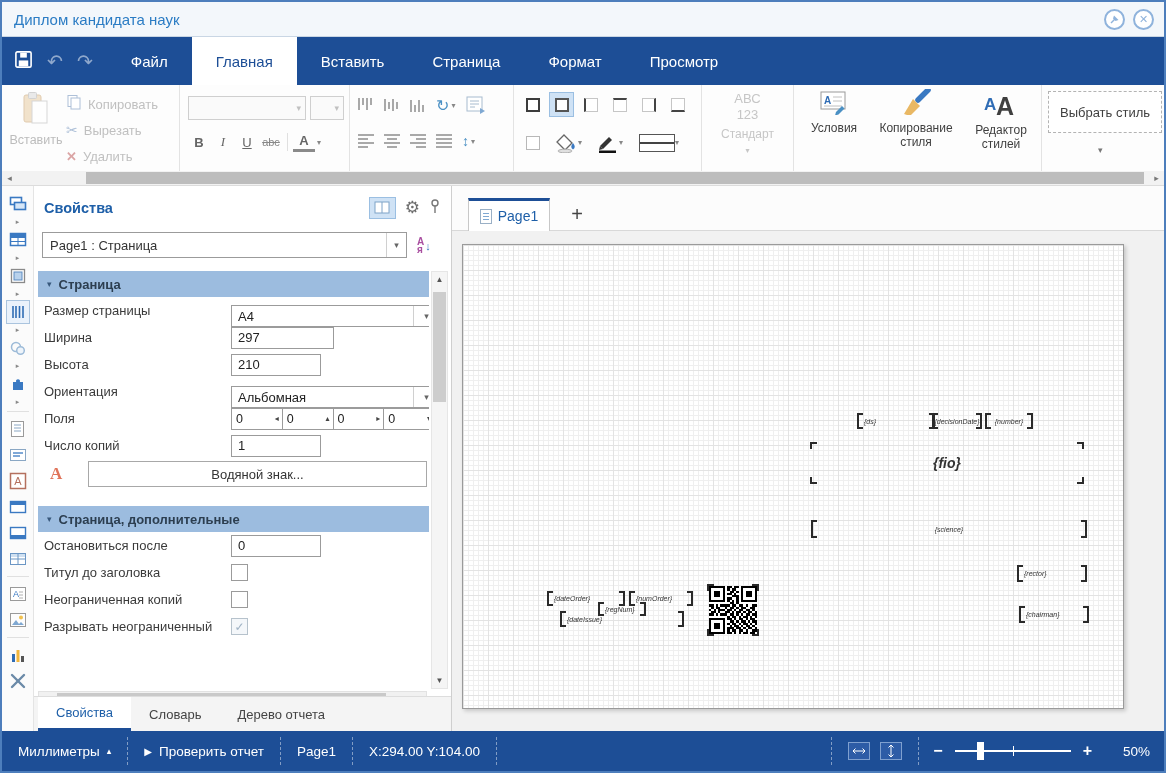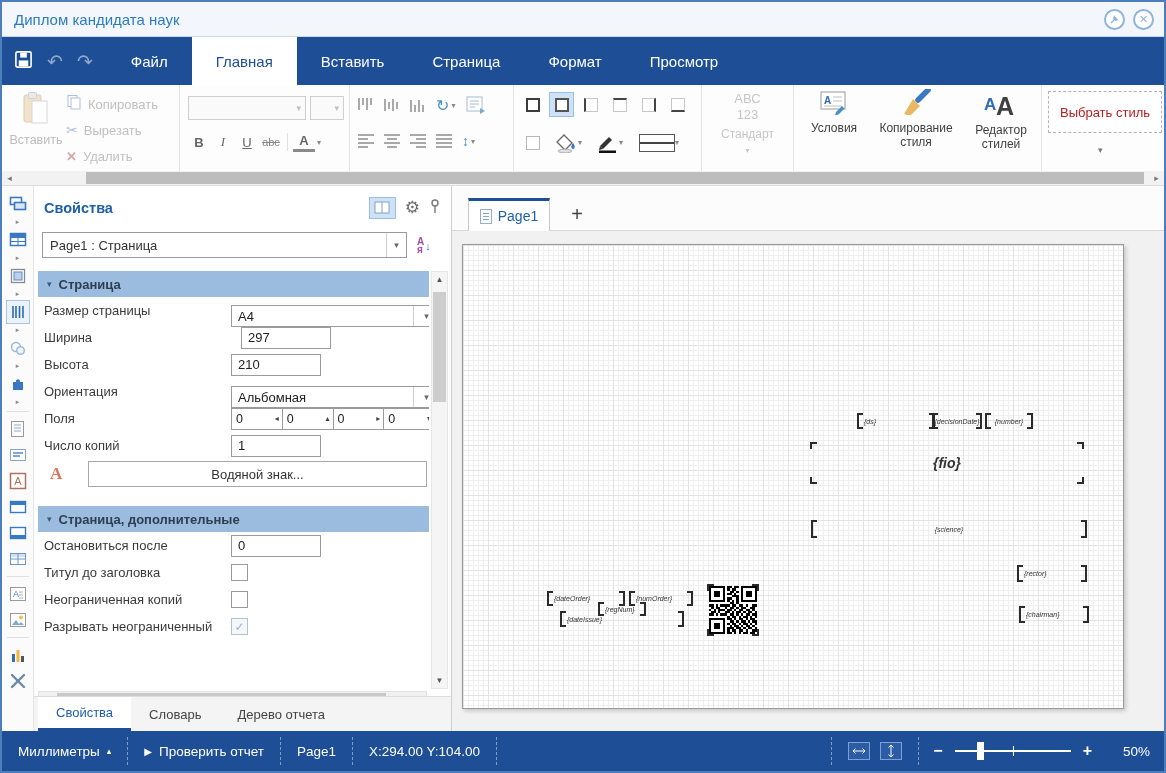--- a/index.html
+++ b/index.html
@@ -32,21 +32,21 @@
   .vbars{display:flex;gap:2px;height:14px;width:16px;}
   .vbars i{width:2px;background:#a9a9a9;display:block;}
   .hbars{display:flex;flex-direction:column;gap:2px;width:16px;}
   .hbars i{height:2px;background:#a9a9a9;display:block;}
   .bbtn{width:25px;height:25px;display:flex;align-items:center;justify-content:center;border:1px solid transparent;}
   .bbtn.sel{background:#cfe2f5;border-color:#9bbfe2;}
   .bsq{width:14px;height:14px;border:1px solid #c6c6c6;background:#fff;}
   .abc-col{position:absolute;left:0;right:0;top:6px;text-align:center;color:#c6c6c6;line-height:1.25;}
   .style-btn{position:absolute;top:4px;display:flex;flex-direction:column;align-items:center;gap:3px;}
   .style-btn .lbl{font-size:12px;color:#3f3f3f;text-align:center;line-height:1.15;}
-  .selstyle{position:absolute;left:6px;top:6px;width:114px;height:42px;border:1px dashed #b3b3b3;background:#fff;display:flex;align-items:center;justify-content:center;font-size:13px;color:#b91c1c;}
+  .selstyle{position:absolute;left:6px;top:6px;width:114px;height:42px;border:1px dashed #b3b3b3;background:#fff;display:flex;align-items:center;justify-content:center;font-size:13px;color:#404040;}
   .selstyle-dd{position:absolute;left:56px;top:60px;color:#777;font-size:9px;}
 
   
   .hscroll-main{position:absolute;left:0;top:169px;right:0;height:15px;background:#f2f2f2;border-bottom:1px solid #dcdcdc;}
   .hscroll-main .thumb{position:absolute;left:84px;right:20px;top:1px;height:12px;background:#bdbdbd;}
   .sarrow{position:absolute;top:0;width:15px;height:14px;display:flex;align-items:center;justify-content:center;color:#777;font-size:9px;}
 
   
   .main{position:absolute;left:0;top:184px;right:0;bottom:40px;}
   .lefttools{position:absolute;left:0;top:0;width:32px;bottom:0;background:#fbfbfb;border-right:1px solid #e4e4e4;display:flex;flex-direction:column;align-items:center;padding-top:5px;}
@@ -568,21 +568,21 @@
             <div class="pctrl">
               <div class="pselect">
                 <span>A4</span>
                 <span class="selector-dd">▾</span>
               </div>
             </div>
           </div>
           <div class="prow" style="position: relative;">
             <span class="plabel">Ширина</span>
             <div class="pctrl">
-              <div class="pinput" style="width: 90px; margin-left: 10px;">297</div>
+              <div class="pinput" style="width: 103px;">297</div>
             </div>
           </div>
           <div class="prow" style="position: relative;">
             <span class="plabel">Высота</span>
             <div class="pctrl">
               <div class="pinput" style="width: 90px;">210</div>
             </div>
           </div>
           <div class="prow" style="position: relative;">
             <span class="plabel">Ориентация</span>

